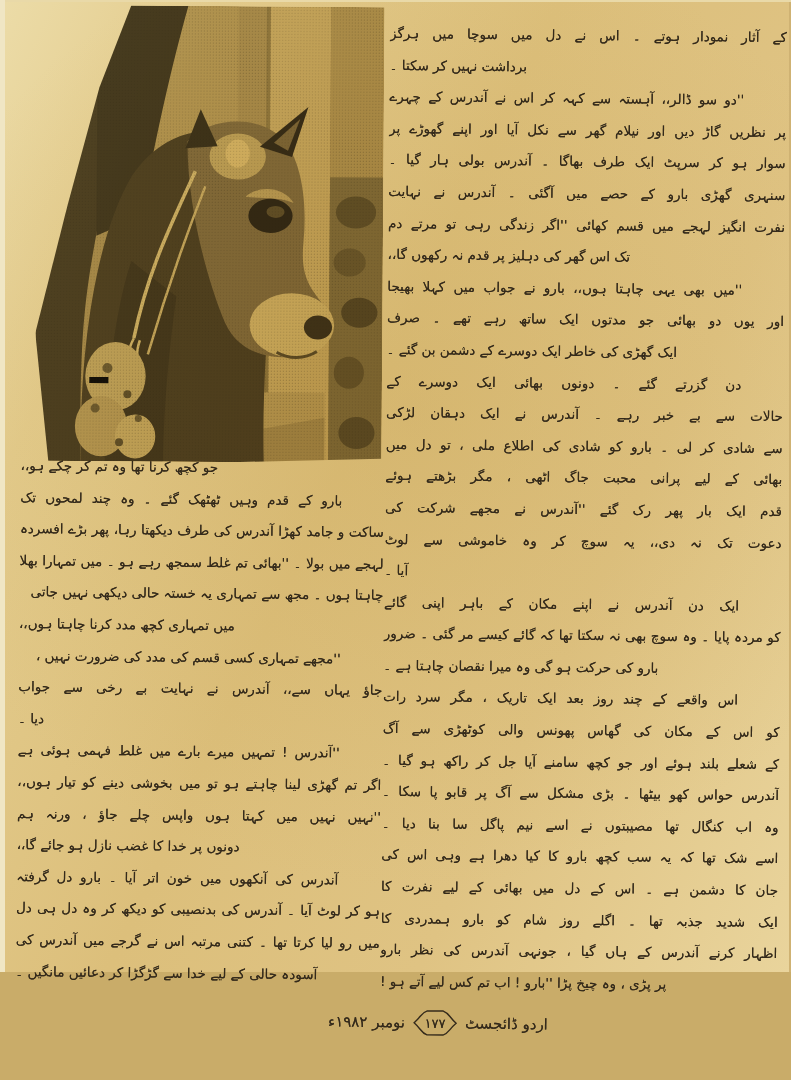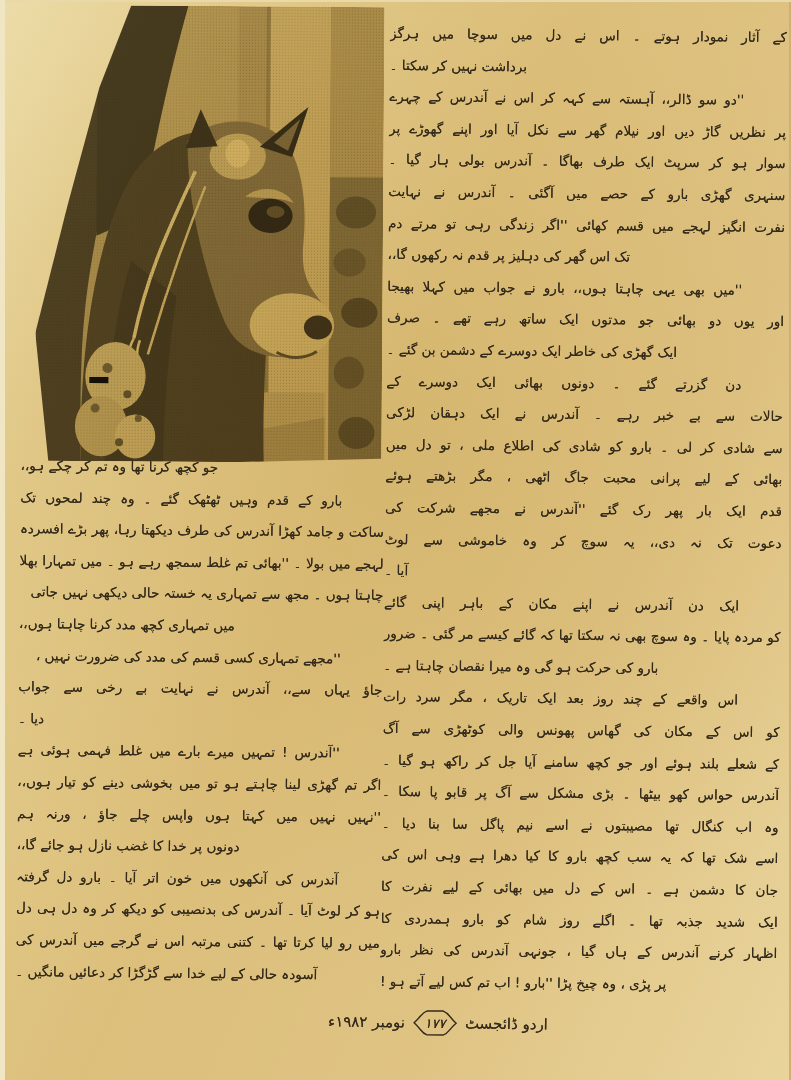--- a/index.html
+++ b/index.html
@@ -2,21 +2,21 @@
 <html lang="ur"><head>
 <meta charset="utf-8">
 <style>
   html,body{margin:0;padding:0;}
   body{
     width:791px;height:1080px;overflow:hidden;
     font-family:"DejaVu Sans",sans-serif;
     background:#c9ac69;
   }
   .page{
-    position:relative;width:791px;height:1080px;
+    position:relative;width:791px;height:972px;
     background:
       radial-gradient(ellipse 120% 90% at 52% 42%, rgba(201,166,88,0.35) 0%, rgba(0,0,0,0) 55%),
       linear-gradient(115deg, #ecdca8 0%, #e3cb8c 18%, #dcbf7b 45%, #dfc383 70%, #e9d49c 100%);
     box-shadow:inset 5px 0 0 #f0e6c4, inset 0 2px 0 #e9d9a8, inset -2px 0 0 #cfb273;
   }
   
   .photo{
     position:absolute;left:36px;top:6px;width:347px;height:456px;
     clip-path:polygon(27% 0,100% 0,100% 99%,57% 100%,4% 100%,0 72%,9% 44%,18% 18%);
     mix-blend-mode:multiply;
@@ -45,21 +45,20 @@
     margin-left:42px;
     direction:rtl;display:flex;align-items:center;gap:7px;
     color:#342a1b;font-size:15px;white-space:nowrap;
     text-shadow:0 0 0.5px rgba(52,42,27,0.85);
   }
   .cartouche{position:relative;display:inline-block;width:46px;height:30px;}
   .cartouche svg{position:absolute;inset:0;}
   .cartouche .num{
     position:absolute;inset:0;display:flex;align-items:center;justify-content:center;
     font-size:13px;
-    font-style:italic;
   }
 </style>
 </head>
 <body>
 
 <div class="page">
 
   <div class="photo">
     <svg viewBox="0 0 345 455" preserveAspectRatio="none">
       <defs>

